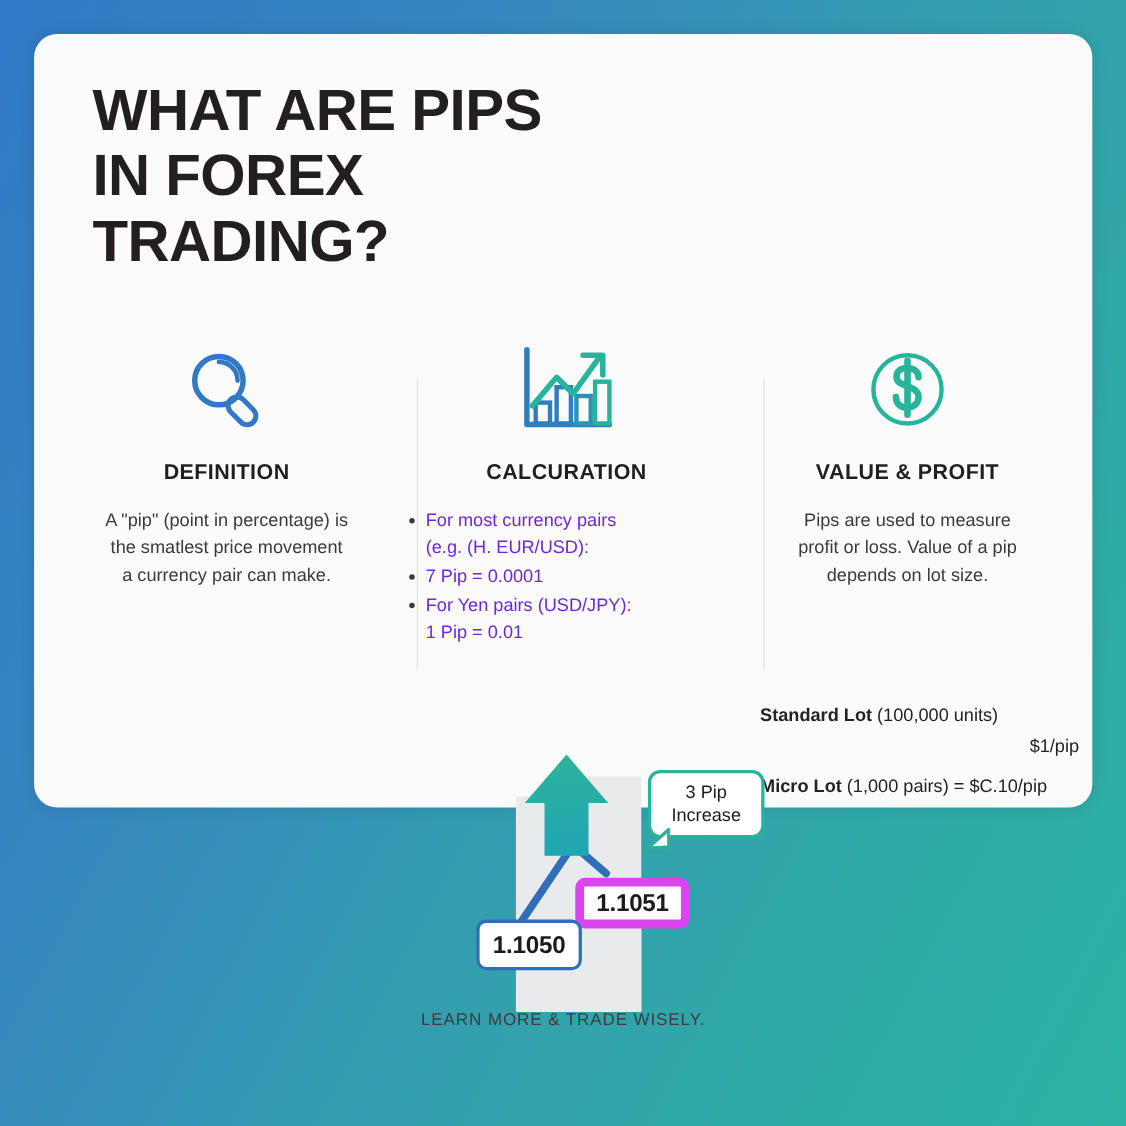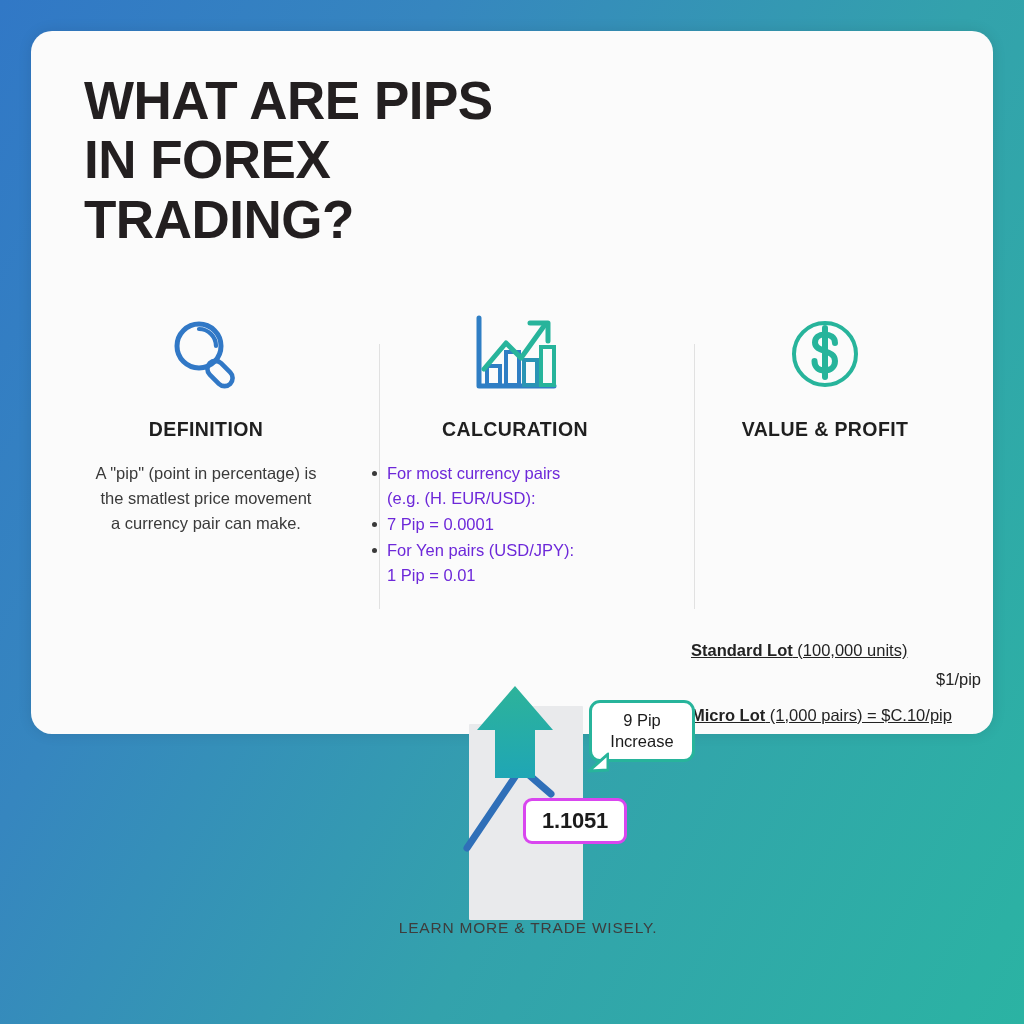--- a/index.html
+++ b/index.html
@@ -121,21 +121,21 @@
   
   #lots {
     position: absolute;
     left: 660px;
     top: 610px;
     width: 290px;
     color: #232323;
     font-size: 16.5px;
     line-height: 1.2;
   }
-  .lot-row { margin-bottom: 9px; white-space: nowrap; text-decoration: underline; }
+  .lot-row { margin-bottom: 9px; white-space: nowrap; }
   .lot-row b { font-weight: bold; }
   .lot-center { text-align: right; margin-bottom: 16px; }
 
   
   #graphic {
     position: absolute;
     left: 380px;
     top: 625px;
     width: 300px;
     height: 290px;
@@ -165,21 +165,21 @@
   #val-low {
     left: 22px; top: 180px;
     width: 96px; height: 46px;
     border: 3px solid #2f6fb8;
     font-size: 22px;
     letter-spacing: -0.2px;
   }
   #val-high {
     left: 112px; top: 142px;
     width: 104px; height: 46px;
-    border: 3px solid #d946ef;
+    border: 8px solid #d946ef;
     font-size: 22px;
     letter-spacing: -0.2px;
   }
   #pip-bubble {
     left: 178px; top: 44px;
     width: 106px; height: 62px;
     border: 3px solid #27b49b;
     border-radius: 11px;
     flex-direction: column;
     font-size: 16.5px;
@@ -191,21 +191,21 @@
   #pip-tail {
     position: absolute;
     left: 176px; top: 96px;
     width: 22px; height: 22px;
     z-index: 7;
   }
 
   
   #footer {
     position: absolute;
-    left: 16px;
+    left: 0;
     top: 888px;
     width: 962px;
     text-align: center;
     font-size: 15.5px;
     letter-spacing: 0.8px;
     color: #3d3d3d;
     text-transform: uppercase;
   }
 </style>
 </head>
@@ -261,20 +261,23 @@
 
       <div class="col col-3">
         <div class="icon-wrap">
           <svg width="78" height="78" viewBox="0 0 78 78" aria-hidden="true">
             <circle cx="39" cy="39" r="31" fill="none" stroke="#27b49b" stroke-width="4"></circle>
             <path d="M49 28 C49 22 44 19.5 38.5 19.5 C33 19.5 29 22.5 29 27.5 C29 38 49 34 49 46 C49 52 44.5 55.5 38.5 55.5 C32.5 55.5 28.5 52 28.5 46" fill="none" stroke="#27b49b" stroke-width="6" stroke-linecap="round"></path>
             <path d="M39 13 V62" fill="none" stroke="#27b49b" stroke-width="6" stroke-linecap="round"></path>
           </svg>
         </div>
         <div class="col-head">VALUE &amp; PROFIT</div>
+        <div class="col-body">Pips are used to measure
+profit or loss. Value of a pip
+depends on lot size.</div>
       </div>
     </div>
 
     <div id="lots">
       <div class="lot-row">
         <b>Standard Lot</b><span> (100,000 units)</span>
       </div>
       <div class="lot-center">$1/pip</div>
       <div class="lot-row">
         <b>Micro Lot</b><span> (1,000 pairs) = $C.10/pip</span>
@@ -300,23 +303,24 @@
         <g>
           <path d="M104 30 L142 74 L124 74 L124 122 L84 122 L84 74 L66 74 Z" fill="url(#arrowGrad)"></path>
         </g>
       </svg>
 
       <svg id="pip-tail" viewBox="0 0 22 22" aria-hidden="true">
         <path d="M21 2 L2 19 L21 18 Z" fill="#ffffff" stroke="#27b49b" stroke-width="3" stroke-linejoin="round"></path>
       </svg>
 
       <div class="bubble" id="pip-bubble">
-        <span>9 Pip</span>
+        <span>3 Pip</span>
         <span>Increase</span>
       </div>
 
       <div class="bubble" id="val-high">1.1051</div>
+      <div class="bubble" id="val-low">1.1050</div>
     </div>
 
     <div id="footer">LEARN MORE &amp; TRADE WISELY.</div>
 
   </div>
 </div>
 
 </body></html>

